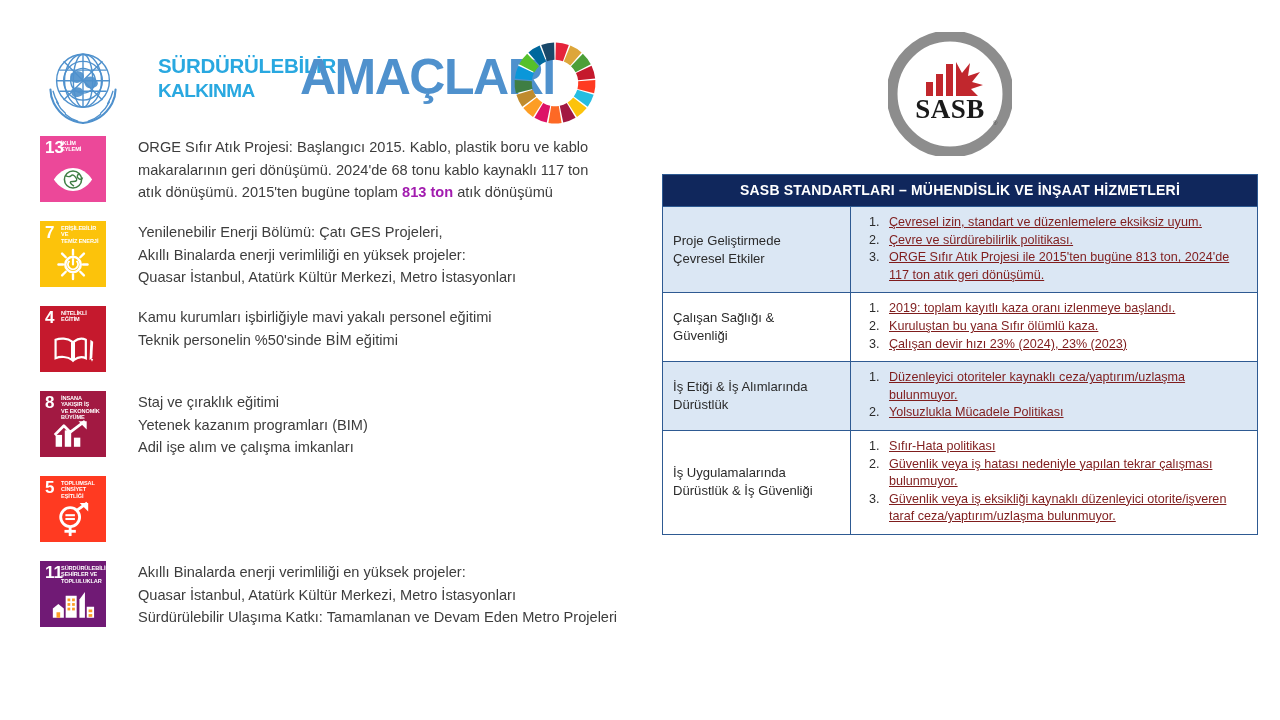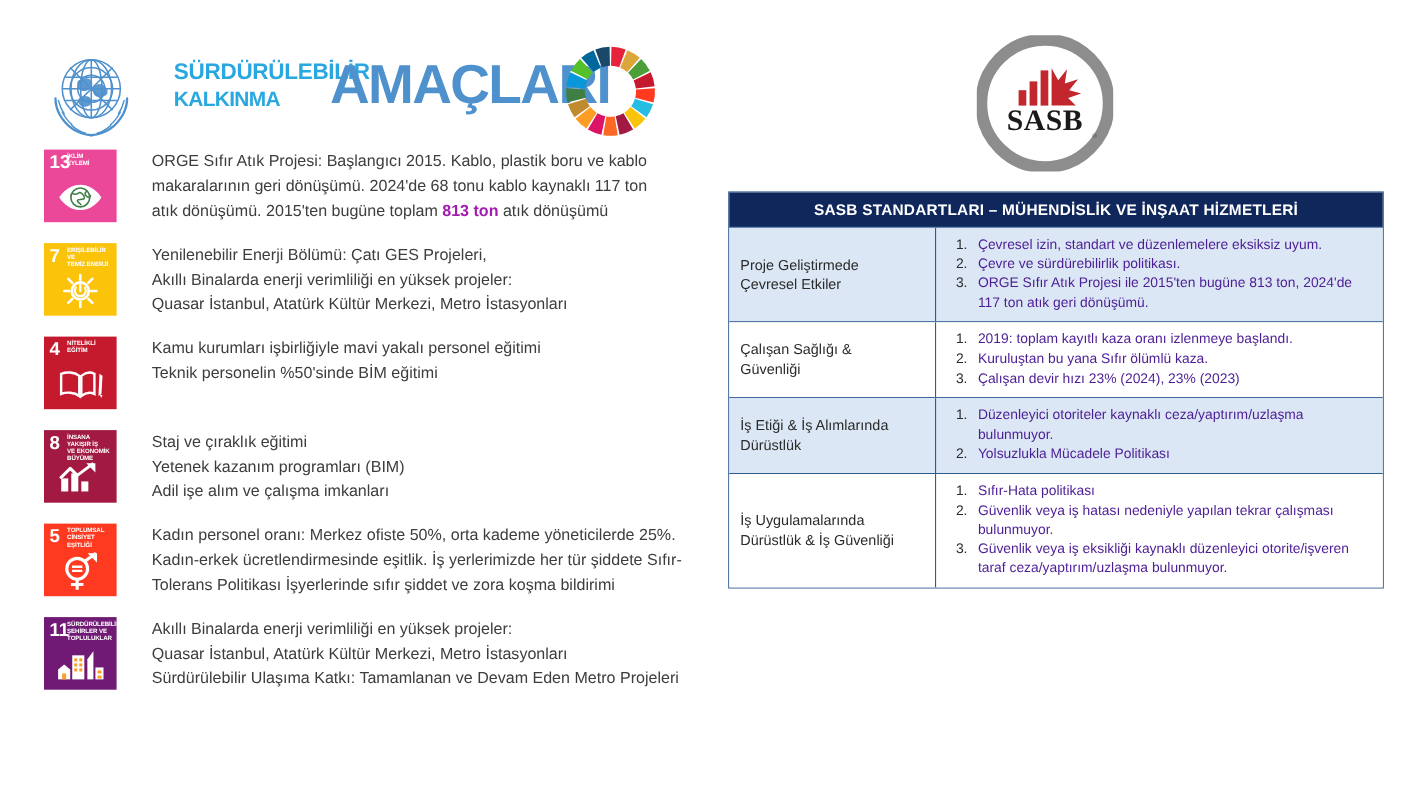--- a/index.html
+++ b/index.html
@@ -183,23 +183,24 @@
     padding: 7px 10px 8px 6px;
   }
   .tcell-items ol {
     margin: 0;
     padding: 0 0 0 26px;
     list-style: decimal;
   }
   .tcell-items ol li {
     font-size: 12.6px;
     line-height: 17.6px;
-    color: #4c1d95;
+    color: #7f1d1d;
     padding-left: 6px;
     margin: 0;
+    text-decoration: underline;
   }
   .tcell-items ol li::marker { color: #2b2b2b; }
 </style>
 </head>
 <body>
 
 <div id="sdg-logo">
   <svg id="un-emblem" viewBox="0 0 100 100">
     <g fill="none" stroke="#4f91cd" stroke-width="1.6">
       <circle cx="50" cy="44" r="30"></circle>
@@ -378,21 +379,20 @@
             <line x1="11" y1="32" x2="23" y2="32" stroke="#fff" stroke-width="3"></line>
             <line x1="24" y1="10" x2="35" y2="2" stroke="#fff" stroke-width="3"></line>
             <path d="M27 2h9v9z" fill="#fff"></path>
             <g stroke="#fff" stroke-width="2.2">
               <line x1="12" y1="15" x2="22" y2="15"></line>
               <line x1="12" y1="19" x2="22" y2="19"></line>
             </g>
           </svg>
         </span>
       </div>
-      <div class="sdg-text" style="width: 500px;">Kadın personel oranı: Merkez ofiste 50%, orta kademe yöneticilerde 25%. Kadın-erkek ücretlendirmesinde eşitlik. İş yerlerimizde her tür şiddete Sıfır-Tolerans Politikası İşyerlerinde sıfır şiddet ve zora koşma bildirimi</div>
     </div>
     <div class="sdg-row" style="position: absolute; top: 425px; left: 0px; width: 620px;">
       <div class="sdg-badge" style="background: #701a75;">
         <span class="num">11</span>
         <span class="ttl" style="white-space: pre-line;">SÜRDÜRÜLEBİLİR
 ŞEHİRLER VE
 TOPLULUKLAR</span>
         <span class="glyph">
           <svg viewBox="0 0 48 30" width="44" height="28">
             <g fill="#fff">

